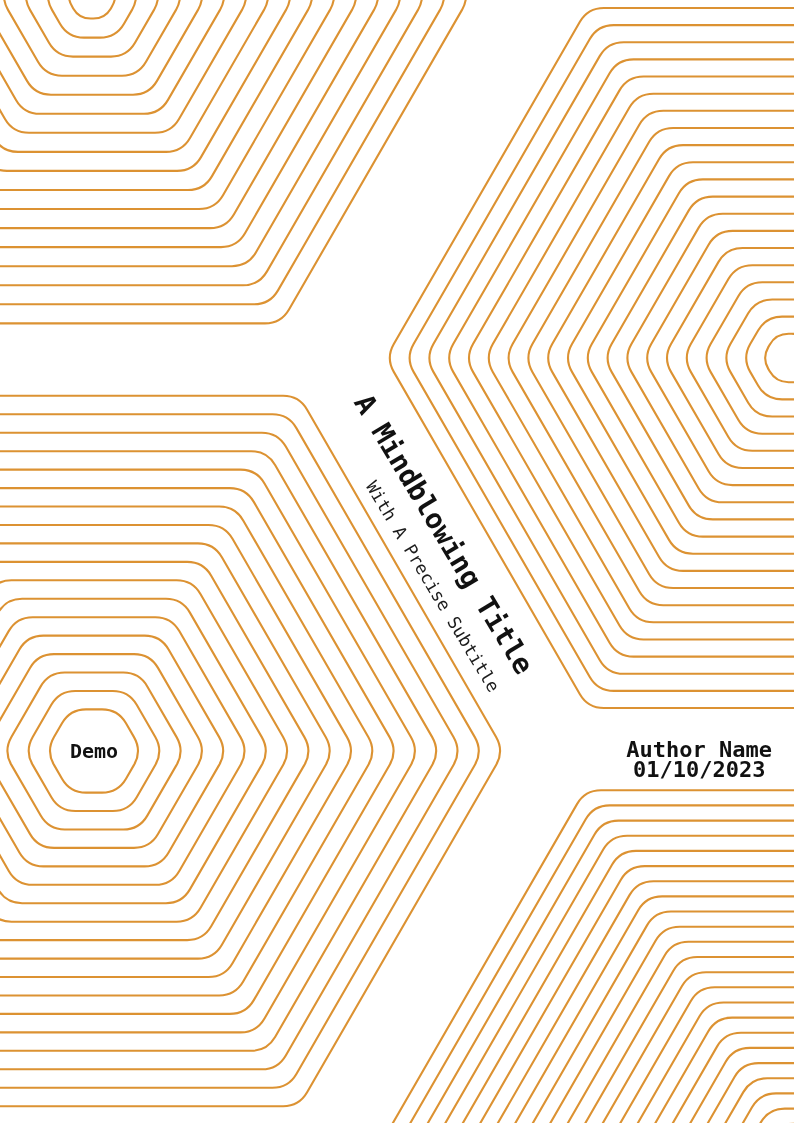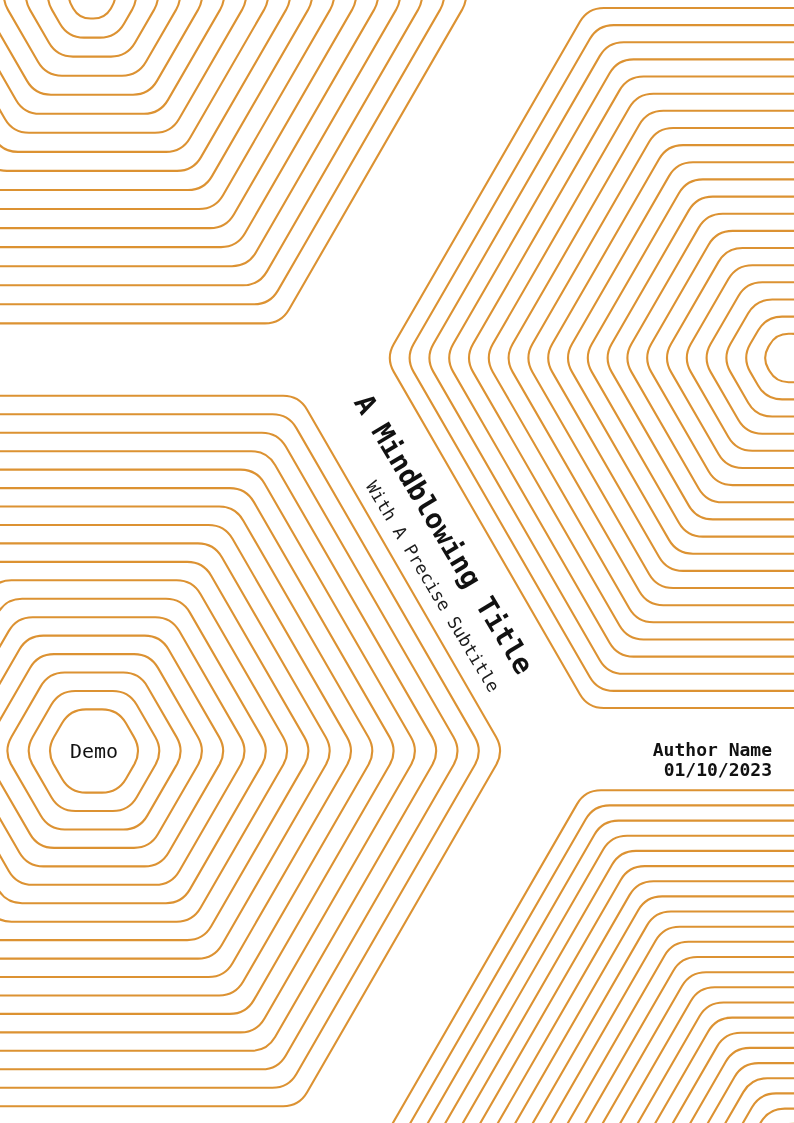--- a/index.html
+++ b/index.html
@@ -32,28 +32,28 @@
     font-weight:500;
     line-height:22px;
     white-space:nowrap;
     color:#1c1c1c;
   }
   .demo-label{
     position:absolute;
     left:94px;top:751px;
     transform:translate(-50%,-50%);
     font-size:20px;
-    font-weight:400;
+    font-weight:700;
     color:#111111;
   }
   .author-block{
     position:absolute;
     right:22px;top:740px;
-    text-align:right;
-    font-size:18px;
+    text-align:center;
+    font-size:22px;
     font-weight:600;
     line-height:19.5px;
     color:#111111;
   }
 </style>
 </head>
 <body>
 
 <div class="page" style="background: rgb(255, 255, 255);">
 

